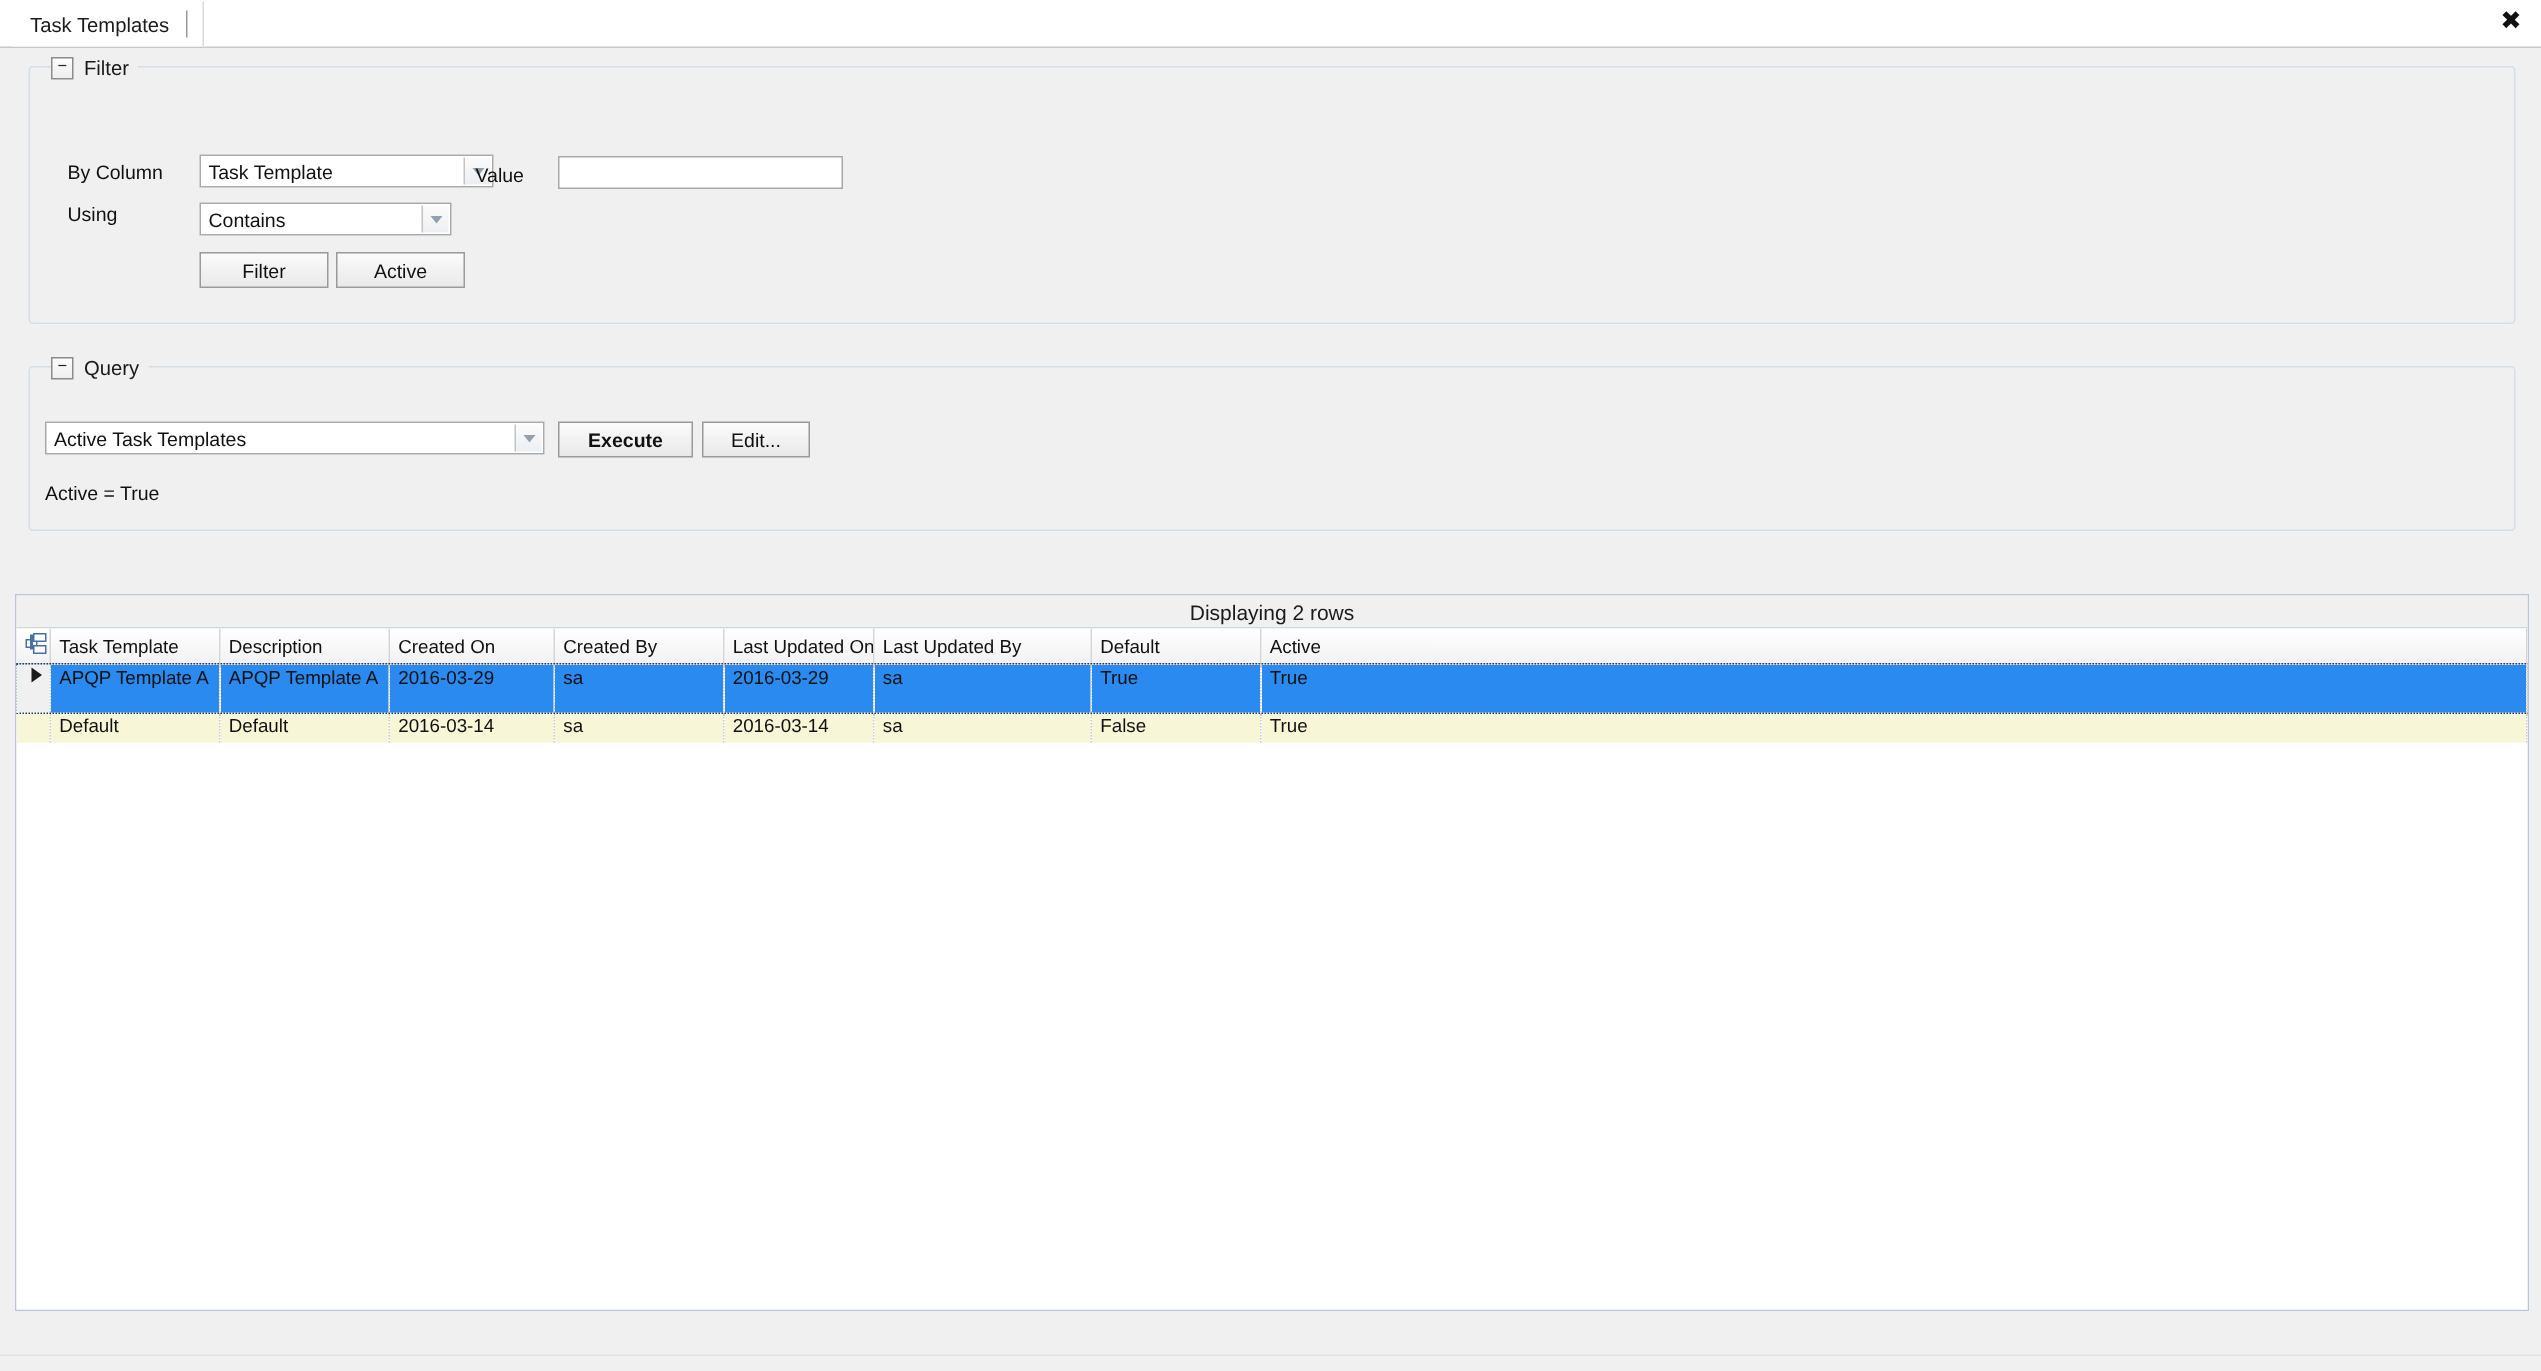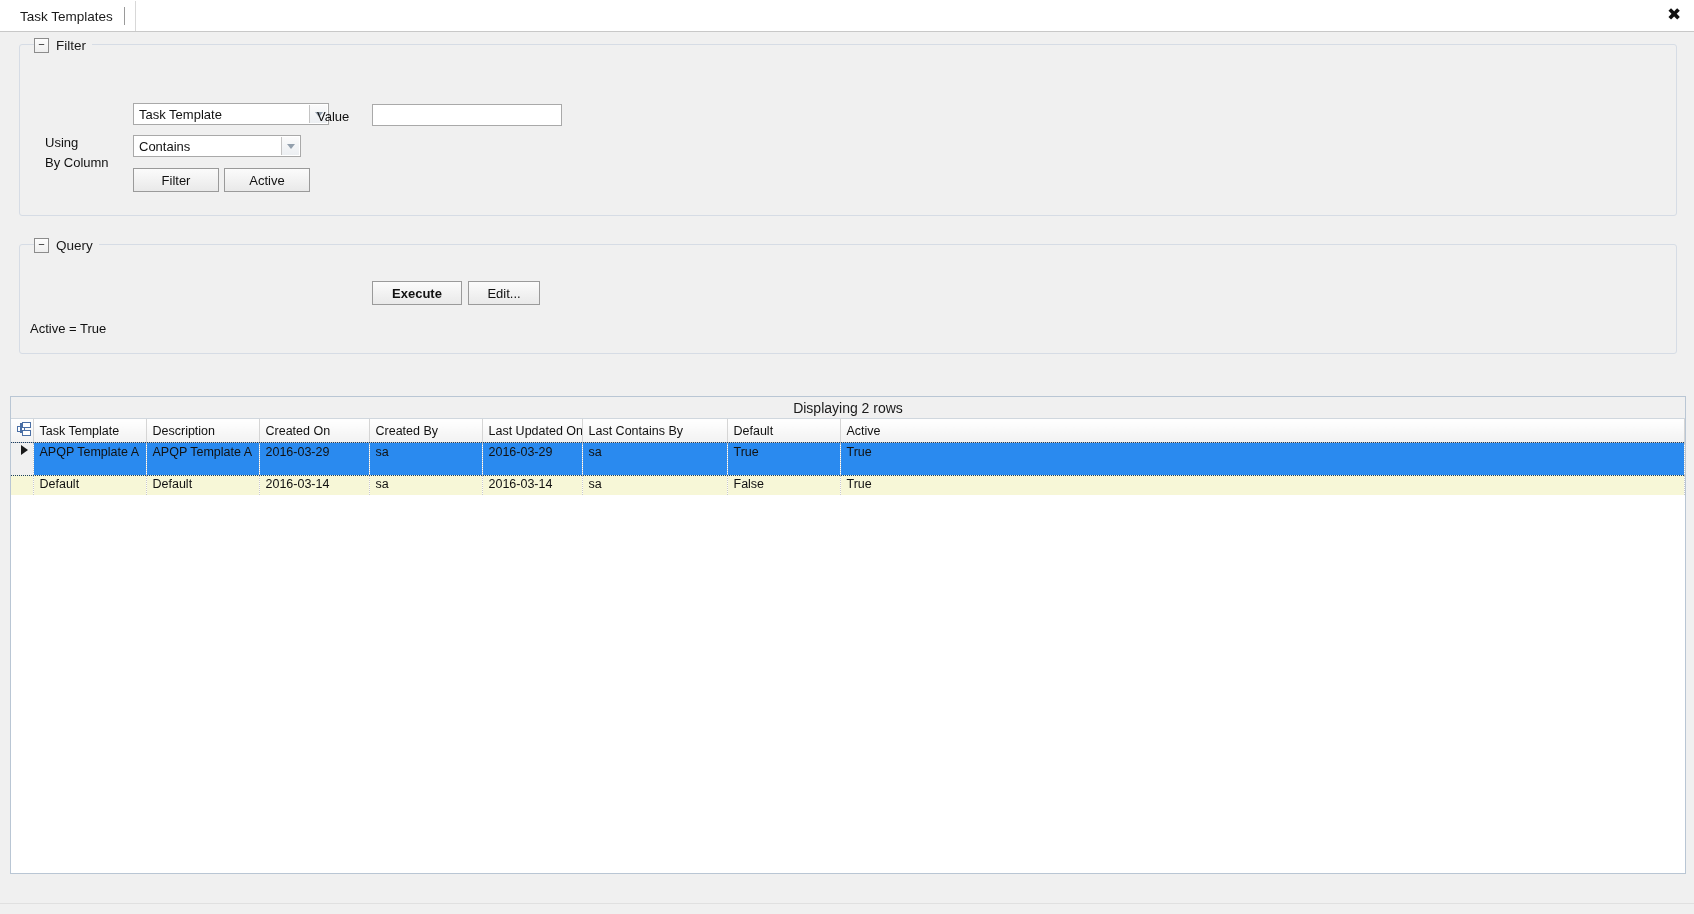--- a/index.html
+++ b/index.html
@@ -327,21 +327,21 @@
   <div class="client">
 
     <div class="groupbox" style="left:19px; top:12px; width:1656px; height:170px;">
       <div class="gb-header">
         <span class="expander">
             <span>−</span>
           </span>
         <span class="gb-title">Filter</span>
       </div>
 
-      <div class="lbl" style="left:25px; top:62px;margin-top:48px;">By Column</div>
+      <div class="lbl" style="left:25px; top:62px;">By Column</div>
       <div class="combo" style="left:113px; top:58px; width:196px;">
         <div class="combo-text">Task Template</div>
         <div class="combo-btn">
             <span class="chev"></span>
           </div>
       </div>
 
       <div class="lbl" style="left:297px; top:64px;">Value</div>
       <input class="textbox" style="left: 352px; top: 59px; width: 190px;" value="" placeholder="">
 
@@ -358,20 +358,26 @@
     </div>
 
     <div class="groupbox" style="left:19px; top:212px; width:1656px; height:108px;">
       <div class="gb-header">
         <span class="expander">
             <span>−</span>
           </span>
         <span class="gb-title">Query</span>
       </div>
 
+      <div class="combo" style="left:10px; top:36px; width:333px;">
+        <div class="combo-text">Active Task Templates</div>
+        <div class="combo-btn">
+            <span class="chev"></span>
+          </div>
+      </div>
 
       <div class="btn" style="left:352px; top:36px; width:90px;font-weight:bold;">Execute</div>
       <div class="btn" style="left:448px; top:36px; width:72px;">Edit...</div>
 
       <div class="static-text" style="left:10px; top:76px;">Active = True</div>
     </div>
 
     <div class="gridwrap" style="left:10px; top:364px; width:1676px; height:478px;">
 
       <div class="grid-caption">Displaying 2 rows</div>
@@ -392,21 +398,21 @@
           <thead>
             <tr>
               <th class="rowhdr-col">
                 <span class="corner-icon"><i class="a"></i><i class="b"></i><i class="c"></i><i class="d"></i></span>
               </th>
               <th>Task Template</th>
               <th>Description</th>
               <th>Created On</th>
               <th>Created By</th>
               <th>Last Updated On</th>
-              <th>Last Contains By</th>
+              <th>Last Updated By</th>
               <th>Default</th>
               <th>Active</th>
             </tr>
           </thead>
           <tbody>
             <tr class="row-selected" style="height:32px;">
               <td class="rowhdr">
                 <div class="sel-arrow"></div>
               </td>
               <td>APQP Template A</td>

